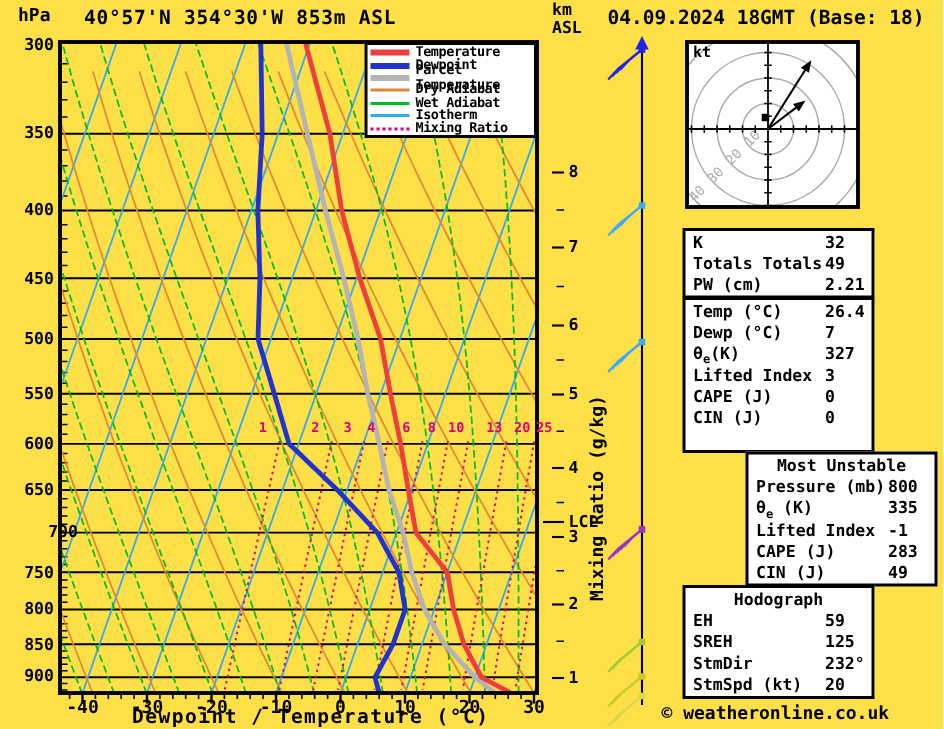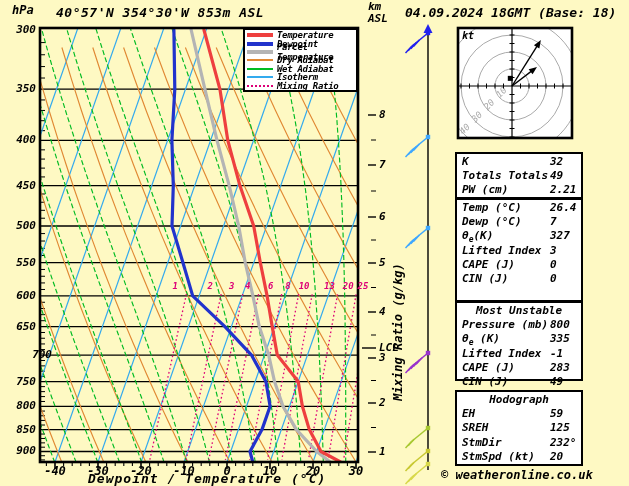--- a/index.html
+++ b/index.html
@@ -1,17 +1,17 @@
 <!DOCTYPE html>
 <html><head>
 <meta charset="utf-8">
 <style>
   html,body{margin:0;padding:0;background:#ffffff;}
-  #app{position:relative;width:629px;height:486px;background:#fef9c3;overflow:hidden;
-       font-family:"DejaVu Sans Mono",monospace;color:#000;font-style:italic;}
+  #app{position:relative;width:629px;height:486px;background:#fde047;overflow:hidden;
+       font-family:"DejaVu Sans Mono",monospace;color:#000;}
   #chart-svg{position:absolute;left:0;top:0;}
   .lbl{position:absolute;white-space:nowrap;line-height:1;}
   .hdr-hpa{left:12px;top:4px;font-size:12px;font-weight:bold;}
   .hdr-title{left:56px;top:6px;font-size:13px;font-weight:bold;letter-spacing:.5px;}
   .hdr-km{left:368px;top:1px;font-size:11px;font-weight:bold;line-height:12px;}
   .hdr-date{left:405px;top:6px;font-size:13px;font-weight:bold;}
   .p-lbl{width:28px;text-align:right;font-size:11px;font-weight:bold;}
   .t-lbl{width:34px;text-align:center;font-size:12px;font-weight:bold;}
   .km-lbl{font-size:11px;font-weight:bold;}
   .mr-lbl{font-size:9px;font-weight:bold;}
@@ -432,21 +432,21 @@
         <div class="t-row"><span>PW (cm)</span><span class="t-val">2.21</span></div>
       </div>
       <div class="tbox" style="top: 198px; height: 104px;">
         <div class="t-row"><span>Temp (°C)</span><span class="t-val">26.4</span></div>
         <div class="t-row"><span>Dewp (°C)</span><span class="t-val">7</span></div>
         <div class="t-row"><span>θ<sub>e</sub>(K)</span><span class="t-val">327</span></div>
         <div class="t-row"><span>Lifted Index</span><span class="t-val">3</span></div>
         <div class="t-row"><span>CAPE (J)</span><span class="t-val">0</span></div>
         <div class="t-row"><span>CIN (J)</span><span class="t-val">0</span></div>
       </div>
-      <div class="tbox" style="top: 301px; height: 80px;">
+      <div class="tbox" style="top: 301px; height: 90px; margin-left: 42px;">
         <div class="t-title">Most Unstable</div>
         <div class="t-row"><span>Pressure (mb)</span><span class="t-val">800</span></div>
         <div class="t-row"><span>θ<sub>e</sub> (K)</span><span class="t-val">335</span></div>
         <div class="t-row"><span>Lifted Index</span><span class="t-val">-1</span></div>
         <div class="t-row"><span>CAPE (J)</span><span class="t-val">283</span></div>
         <div class="t-row"><span>CIN (J)</span><span class="t-val">49</span></div>
       </div>
       <div class="tbox" style="top: 390px; height: 76px;">
         <div class="t-title">Hodograph</div>
         <div class="t-row"><span>EH</span><span class="t-val">59</span></div>

